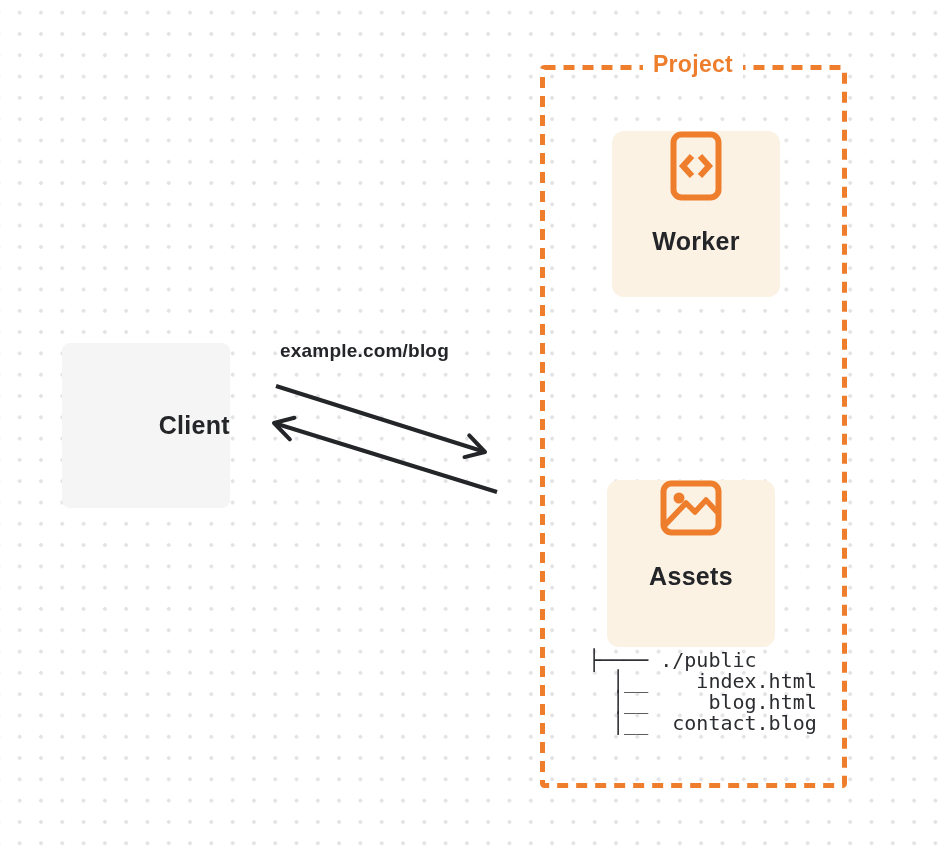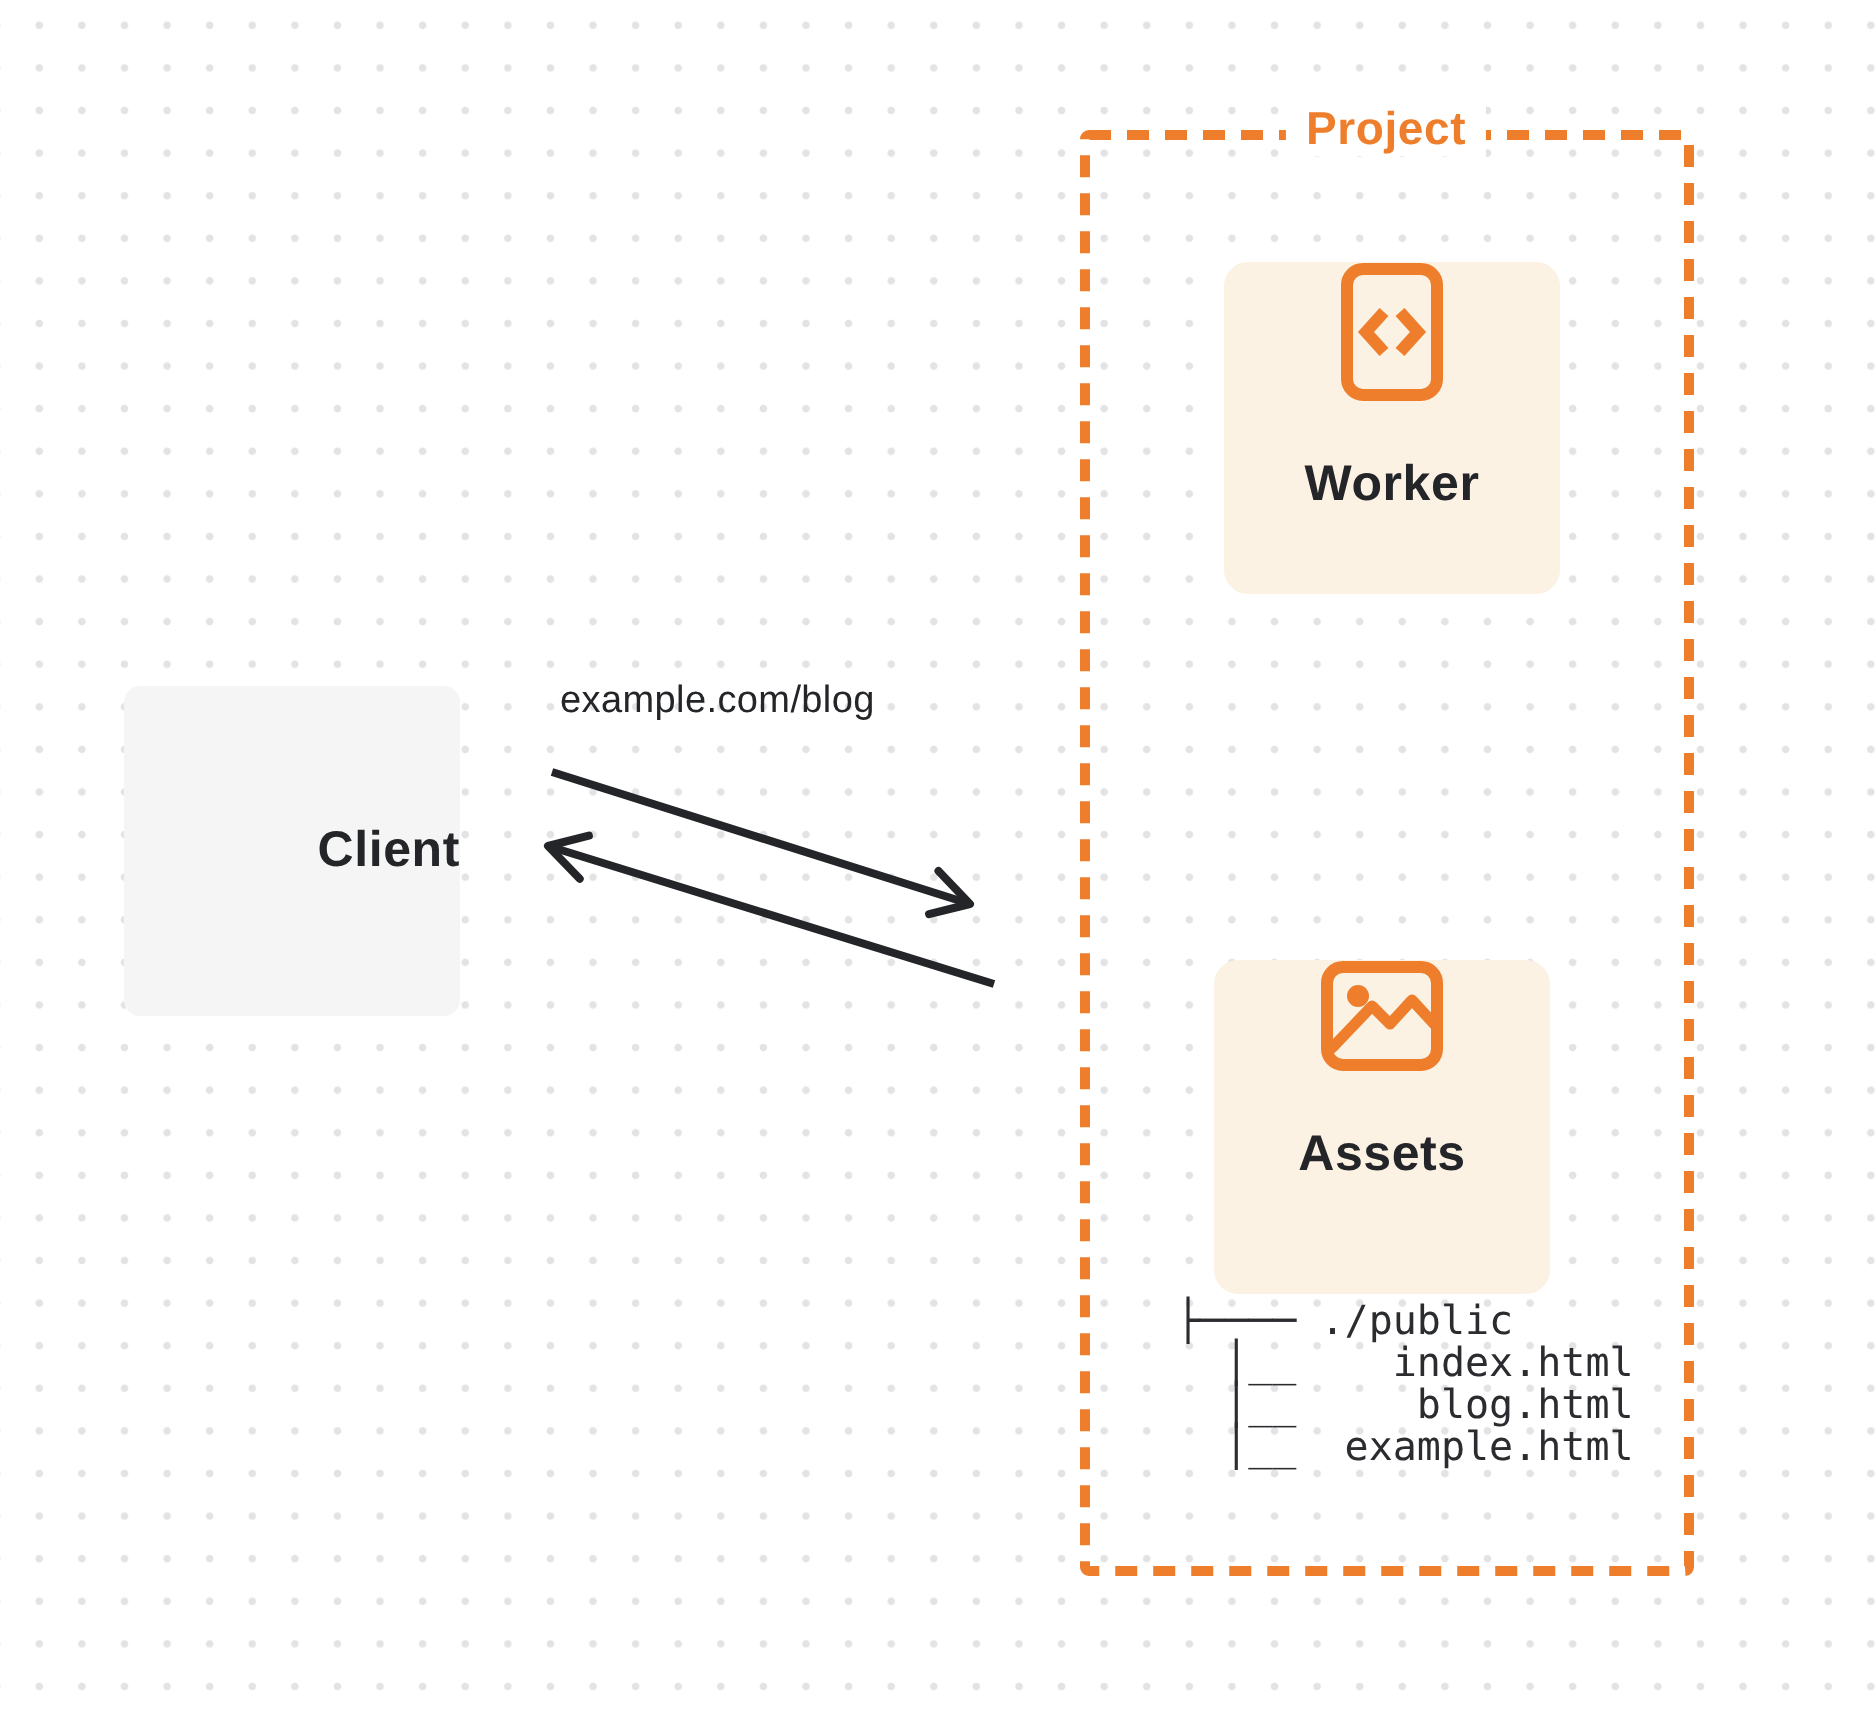--- a/index.html
+++ b/index.html
@@ -40,21 +40,21 @@
     font-size: 25px;
     font-weight: 700;
     color: #232528;
     letter-spacing: 0.3px;
   }
   .request-label {
     position: absolute;
     left: 280px;
     top: 340px;
     font-size: 19px;
-    font-weight: 400;
+    font-weight: 700;
     color: #232528;
     letter-spacing: 0.2px;
   }
   .project-label {
     position: absolute;
     left: 693px;
     top: 51px;
     transform: translateX(-50%);
     background: #ffffff;
     padding: 0 10px;
@@ -149,16 +149,16 @@
         <path d="M6 44 L26 23 L35 32 L46 20 L58 33" fill="none" stroke="#ee7e2c" stroke-width="5.5" stroke-linecap="round" stroke-linejoin="round"></path>
       </svg>
     </span>
     <span class="label">Assets</span>
   </div>
 
   <div class="file-tree">
     <div class="tree-line">├──── ./public</div>
     <div class="tree-line">  │__    index.html</div>
     <div class="tree-line">  │__     blog.html</div>
-    <div class="tree-line">  │__  example.html</div>
+    <div class="tree-line">  │__  contact.blog</div>
   </div>
 
 </div>
 
 </body></html>

